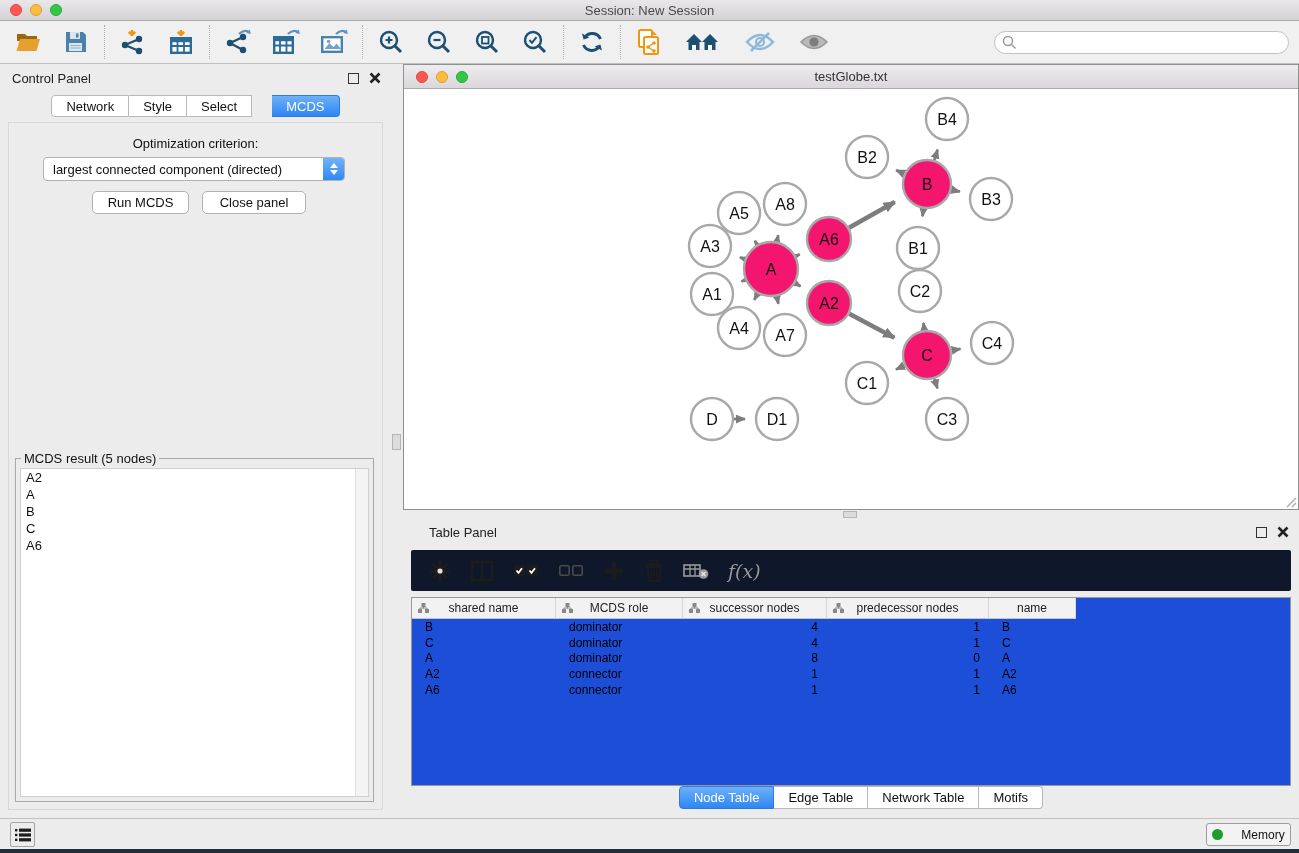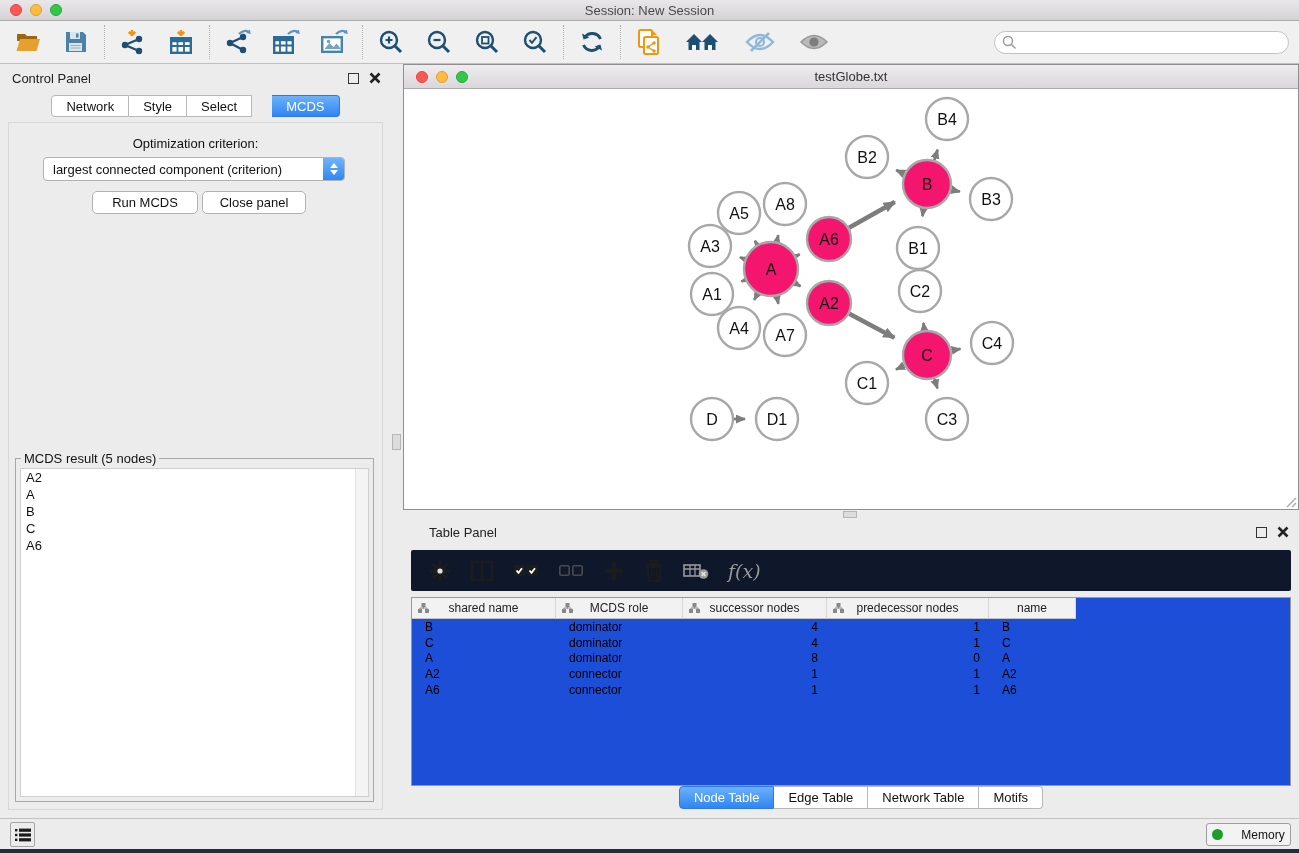--- a/index.html
+++ b/index.html
@@ -50,21 +50,21 @@
   #criterion-select { position:absolute; left:34px; right:37px; top:34px; height:24px;
     background:#fff; border:1px solid #b2b2b2; border-radius:4px; display:flex; align-items:center; }
   #criterion-select .val { font-size:13px; color:#111; padding-left:9px; white-space:nowrap; }
   #criterion-select .stepper { margin-left:auto; width:21px; height:22px; border-radius:0 3px 3px 0;
     background:linear-gradient(#71b3f9,#2f87f5); display:flex; flex-direction:column;
     align-items:center; justify-content:center; gap:2px; }
   .chev-up { width:0; height:0; border-left:4px solid transparent; border-right:4px solid transparent; border-bottom:5px solid #fff; }
   .chev-dn { width:0; height:0; border-left:4px solid transparent; border-right:4px solid transparent; border-top:5px solid #fff; }
   .mac-btn { position:absolute; top:68px; height:23px; background:#fff; border:1px solid #b2b2b2;
     border-radius:5px; font-size:13px; color:#111; display:flex; align-items:center; justify-content:center; }
-  #run-btn { left:83px; width:106px; }
+  #run-btn { left:83px; width:97px; }
   #closep-btn { left:193px; width:104px; }
 
   #result-group { position:absolute; left:6px; right:8px; top:335px; bottom:7px; border:1px solid #a8a8a8; }
   #result-title { position:absolute; top:-8px; left:5px; background:#ececec; padding:0 3px;
     font-size:13px; color:#111; white-space:nowrap; }
   #result-list { position:absolute; left:4px; right:4px; top:9px; bottom:4px; background:#fff;
     border:1px solid #cfcfcf; font-size:13px; color:#111; overflow:hidden; }
   #result-list .item { padding:1px 0 1px 5px; line-height:15px; }
   #result-scroll { position:absolute; right:0; top:0; bottom:0; width:13px; background:#f4f4f4; border-left:1px solid #e2e2e2; }
 
@@ -299,21 +299,21 @@
       <div class="seg" id="cp-tabs-seg">
         <div class="seg-tab">Network</div>
         <div class="seg-tab">Style</div>
         <div class="seg-tab">Select</div>
         <div class="seg-tab sel">MCDS</div>
       </div>
     </div>
   <div id="cp-body">
     <div id="opt-label">Optimization criterion:</div>
     <div id="criterion-select">
-      <span class="val">largest connected component (criterion)</span>
+      <span class="val">largest connected component (directed)</span>
       <span class="stepper">
           <span class="chev-up"></span>
           <span class="chev-dn"></span>
         </span>
     </div>
     <div class="mac-btn" id="run-btn">Run MCDS</div>
     <div class="mac-btn" id="closep-btn">Close panel</div>
     <div id="result-group">
       <span id="result-title">MCDS result (5 nodes)</span>
       <div id="result-list">

